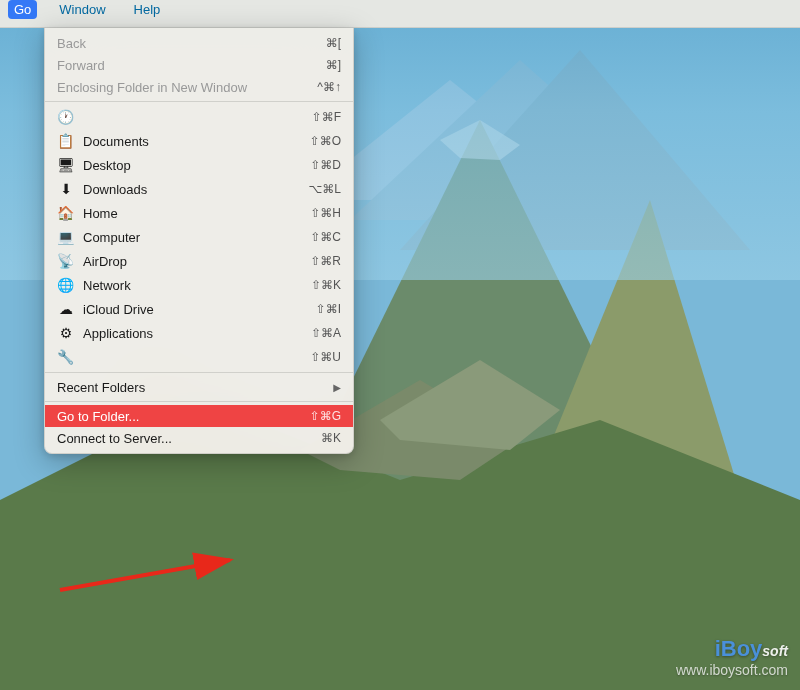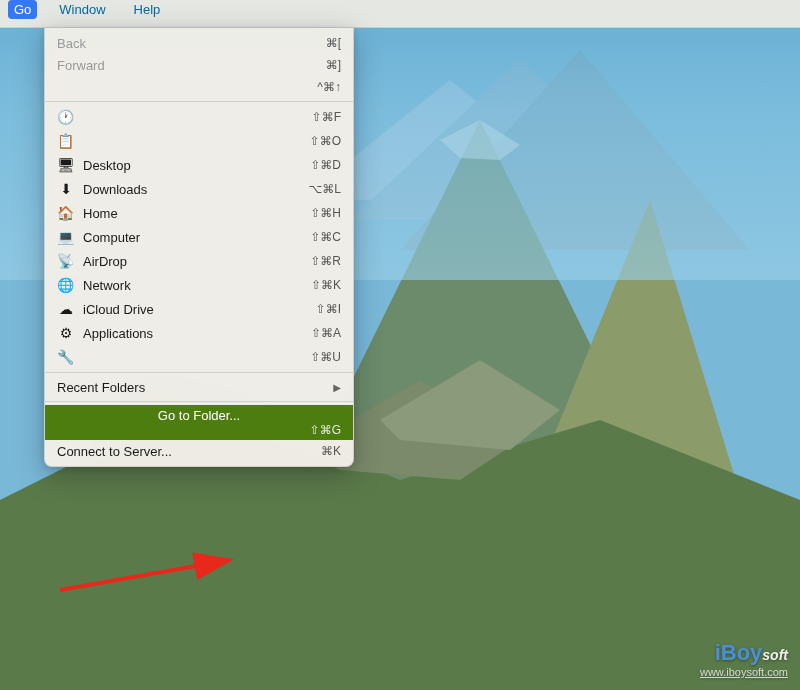--- a/index.html
+++ b/index.html
@@ -87,23 +87,22 @@
       cursor: default;
       min-height: 22px;
       position: relative;
     }
 
     .menu-item.disabled {
       color: #999;
     }
 
     .menu-item.highlighted {
-      background: #4d7c0f;
+      background: #ef4444;
       color: white;
-      flex-direction: column;
     }
 
     .menu-item.highlighted .shortcut {
       color: rgba(255,255,255,0.85);
     }
 
     .menu-item .icon {
       width: 18px;
       height: 18px;
       margin-right: 8px;
@@ -201,32 +200,34 @@
     <span class="label">Back</span>
     <span class="shortcut">⌘[</span>
   </div>
 
   <div class="menu-item disabled">
     <span class="label">Forward</span>
     <span class="shortcut">⌘]</span>
   </div>
 
   <div class="menu-item disabled">
+    <span class="label">Enclosing Folder in New Window</span>
     <span class="shortcut">^⌘↑</span>
   </div>
 
   <div class="menu-separator"></div>
 
   <div class="menu-item">
     <span class="icon">🕐</span>
     <span class="shortcut">⇧⌘F</span>
   </div>
 
   <div class="menu-item">
     <span class="icon">📋</span>
+    <span class="label">Documents</span>
     <span class="shortcut">⇧⌘O</span>
   </div>
 
   <div class="menu-item">
     <span class="icon">🖥</span>
     <span class="label">Desktop</span>
     <span class="shortcut">⇧⌘D</span>
   </div>
 
   <div class="menu-item">
@@ -305,14 +306,14 @@
   </defs>
 
   <line x1="10" y1="50" x2="180" y2="20" stroke="#e8281a" stroke-width="4" marker-end="url(#arrowhead)"></line>
 </svg>
 
 <div class="watermark">
   <div style="display:flex; align-items:baseline;">
     <span style="font-size:22px; font-weight:700; color:#4A90D9; text-shadow:0 1px 3px rgba(0,0,0,0.4);margin-left:8px;">iBoy</span>
     <span style="font-size:14px; font-weight:700; color:rgba(255,255,255,0.9); text-shadow:0 1px 3px rgba(0,0,0,0.4);font-style:italic;">soft</span>
   </div>
-  <div style="font-size:11px; color:rgba(255,255,255,0.75); text-shadow:0 1px 2px rgba(0,0,0,0.3);text-decoration:underline;">www.iboysoft.com</div>
+  <div style="font-size:14px; color:rgba(255,255,255,0.75); text-shadow:0 1px 2px rgba(0,0,0,0.3);">www.iboysoft.com</div>
 </div>
 
 </body></html>

